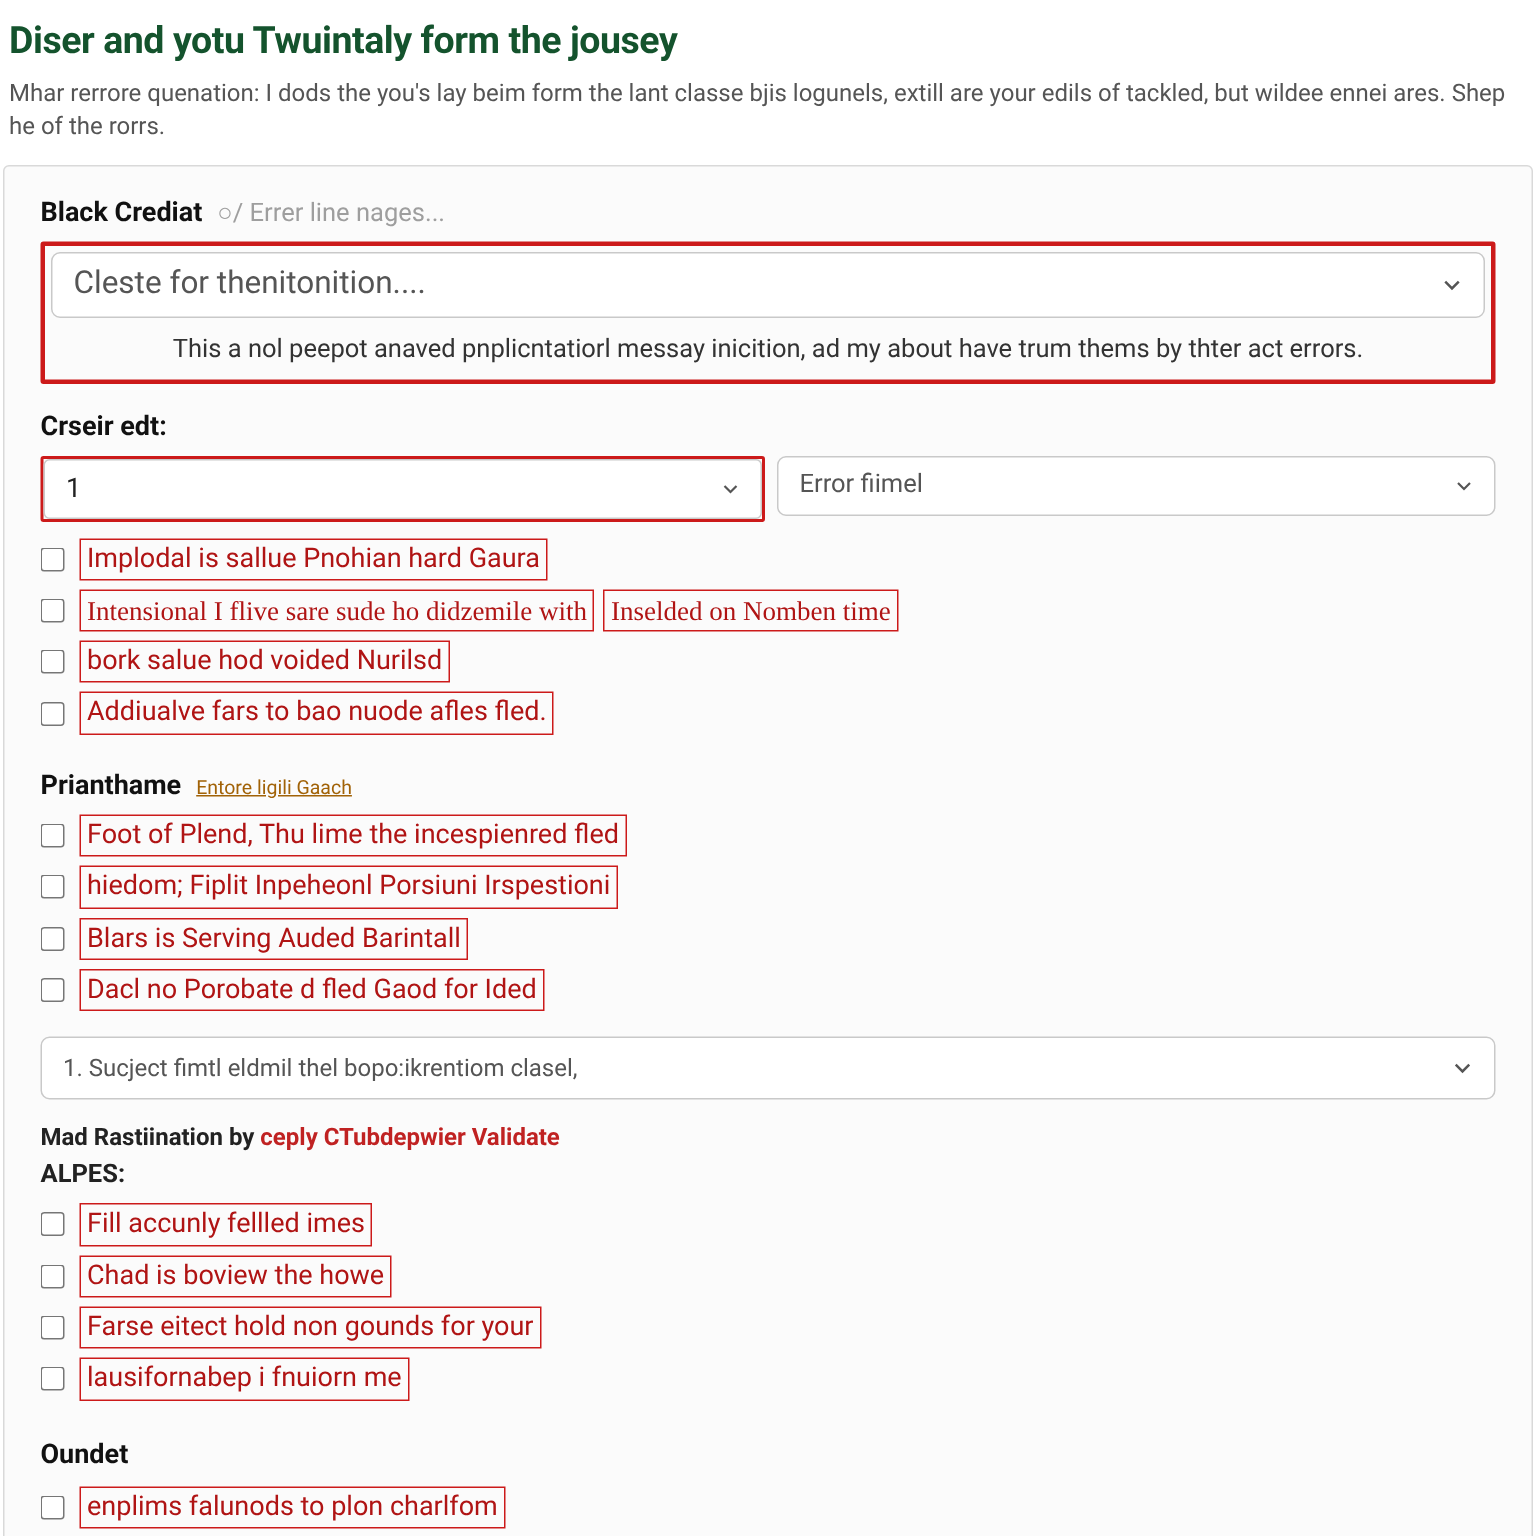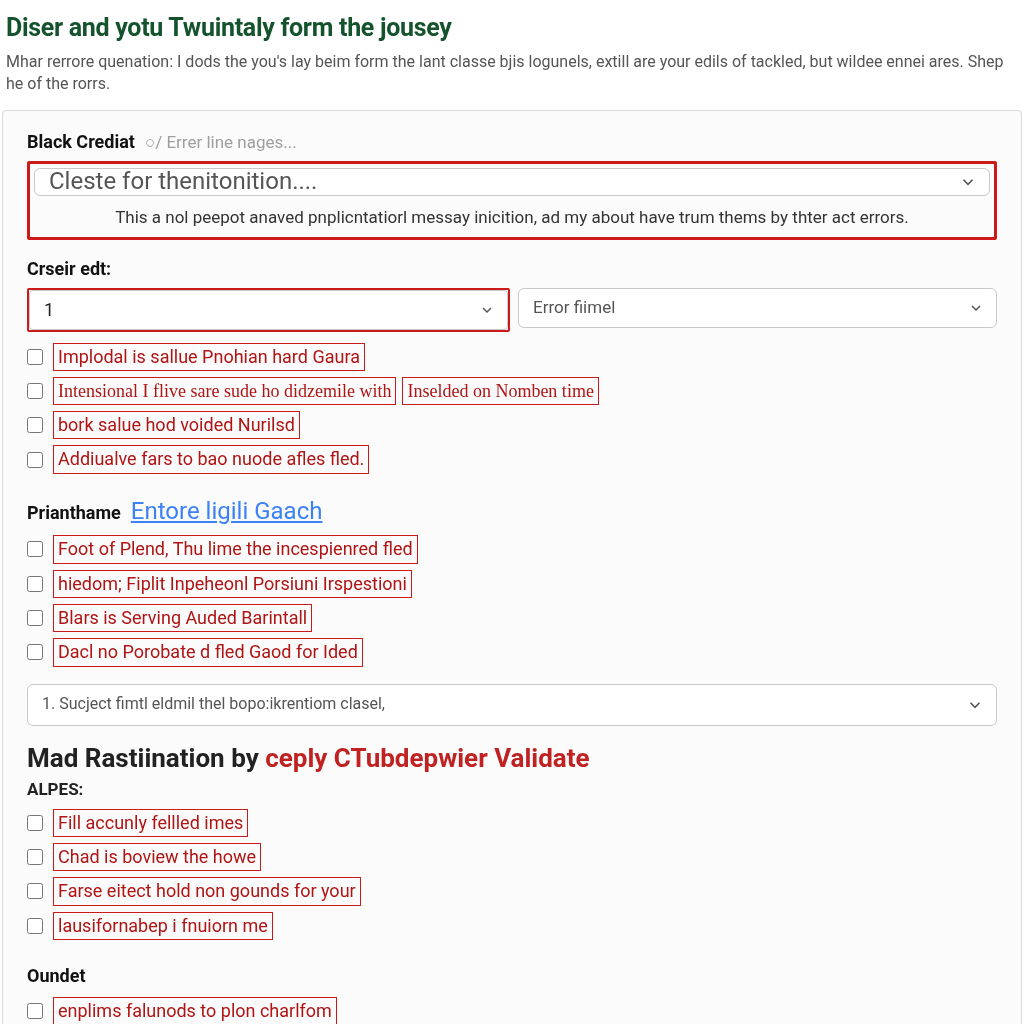--- a/index.html
+++ b/index.html
@@ -40,25 +40,25 @@
       padding: 10px 4px 4px 4px;
       text-align: center;
     }
 
     .select, .textinput {
       position: relative;
       width: 100%;
       border: 1px solid #c9c9c9;
       border-radius: 6px;
       background: #fff;
-      height: 28px;
+      height: 44px;
       display: flex;
       align-items: center;
       padding: 0 42px 0 14px;
-      font-size: 24px;
+      font-size: 21px;
       color: #555;
       cursor: pointer;
     }
     .select .chev, .textinput .chev {
       position: absolute;
       right: 12px;
       top: 50%;
       transform: translateY(-50%);
       color: #666;
       pointer-events: none;
@@ -101,27 +101,27 @@
     .check-item .lbl.pair span {
       display: inline-block;
       border: 1.5px solid #cc1a1a;
       padding: 1px 4px;
       margin-right: 6px;
     }
     .check-item .lbl.pair { border: none; padding: 0; font-family: Liberation Serif, serif; }
 
     .group-heading-row { display: flex; align-items: baseline; gap: 10px; margin: 18px 0 4px 0; flex-wrap: wrap; }
     .group-heading-strong { font-weight: 700; font-size: 18px; color: #111; }
-    .group-heading-link { font-size: 24px; color: #3b82f6; text-decoration: underline; cursor: pointer; }
+    .group-heading-link { font-size: 13px; color: #a16207; text-decoration: underline; cursor: pointer; }
 
     .wide-select { margin: 14px 0 10px 0; text-align: right; }
     .wide-select .select { height: 42px; font-size: 16px; color: #555; }
 
     .validate-heading {
-      font-size: 26px;
+      font-size: 16px;
       font-weight: 700;
       margin: 14px 0 2px 0;
       color: #222;
     }
     .validate-heading .red { color: #c02222; }
     .alpes-label { font-weight: 700; font-size: 17px; color: #222; margin-bottom: 4px; }
   </style>
 </head>
 <body>
 

